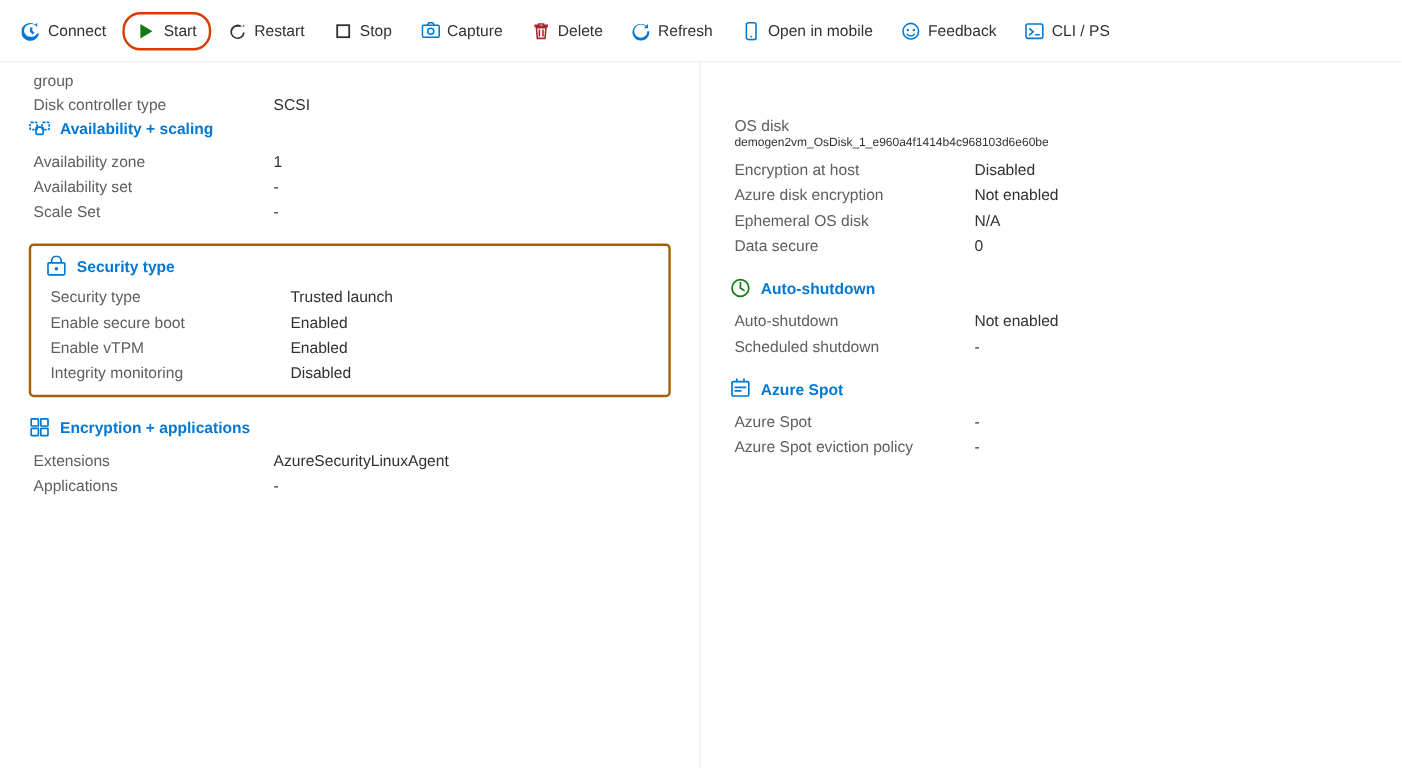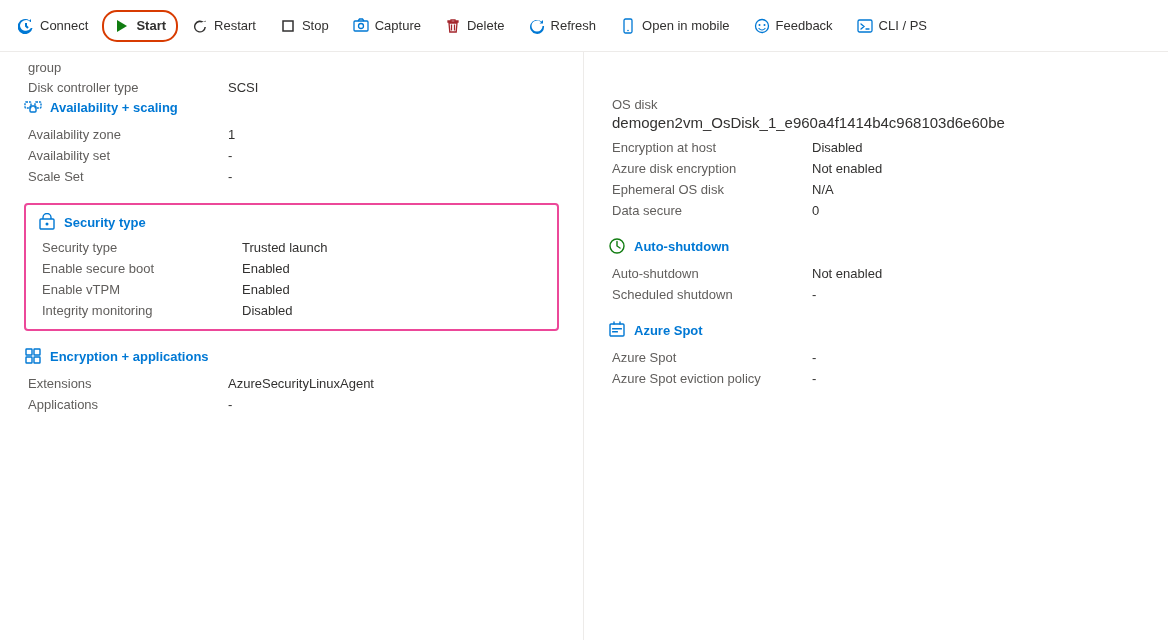--- a/index.html
+++ b/index.html
@@ -30,21 +30,20 @@
       background: transparent;
       cursor: pointer;
       font-size: 13px;
       color: #323130;
       border-radius: 2px;
       white-space: nowrap;
     }
     .toolbar-btn.active-outline {
       border: 2px solid #d83b01;
       border-radius: 15px;
-      font-weight: bold;
     }
     .toolbar-btn .icon {
       display: flex;
       align-items: center;
       justify-content: center;
       font-size: 15px;
     }
     .toolbar-btn .icon svg {
       width: 16px;
       height: 16px;
@@ -112,21 +111,21 @@
       flex-shrink: 0;
     }
     .property-value {
       color: #323130;
       font-size: 13px;
       flex: 1;
     }
 
     
     .section-highlighted {
-      border: 2px solid #ec4899;
+      border: 2px solid #a16207;
       border-radius: 4px;
       padding: 8px 12px;
       margin-bottom: 16px;
     }
     .section-highlighted .section-header {
       margin-bottom: 6px;
     }
 
     
     .partial-label {
@@ -137,21 +136,21 @@
     }
 
     
     .right-partial-label {
       color: #605e5c;
       font-size: 13px;
       margin-bottom: 2px;
     }
     .right-partial-value {
       color: #323130;
-      font-size: 15px;
+      font-size: 10px;
       margin-bottom: 6px;
       word-break: break-all;
     }
 
     
     .availability-icon {
       color: #0078d4;
       font-size: 16px;
     }
     .security-icon {

